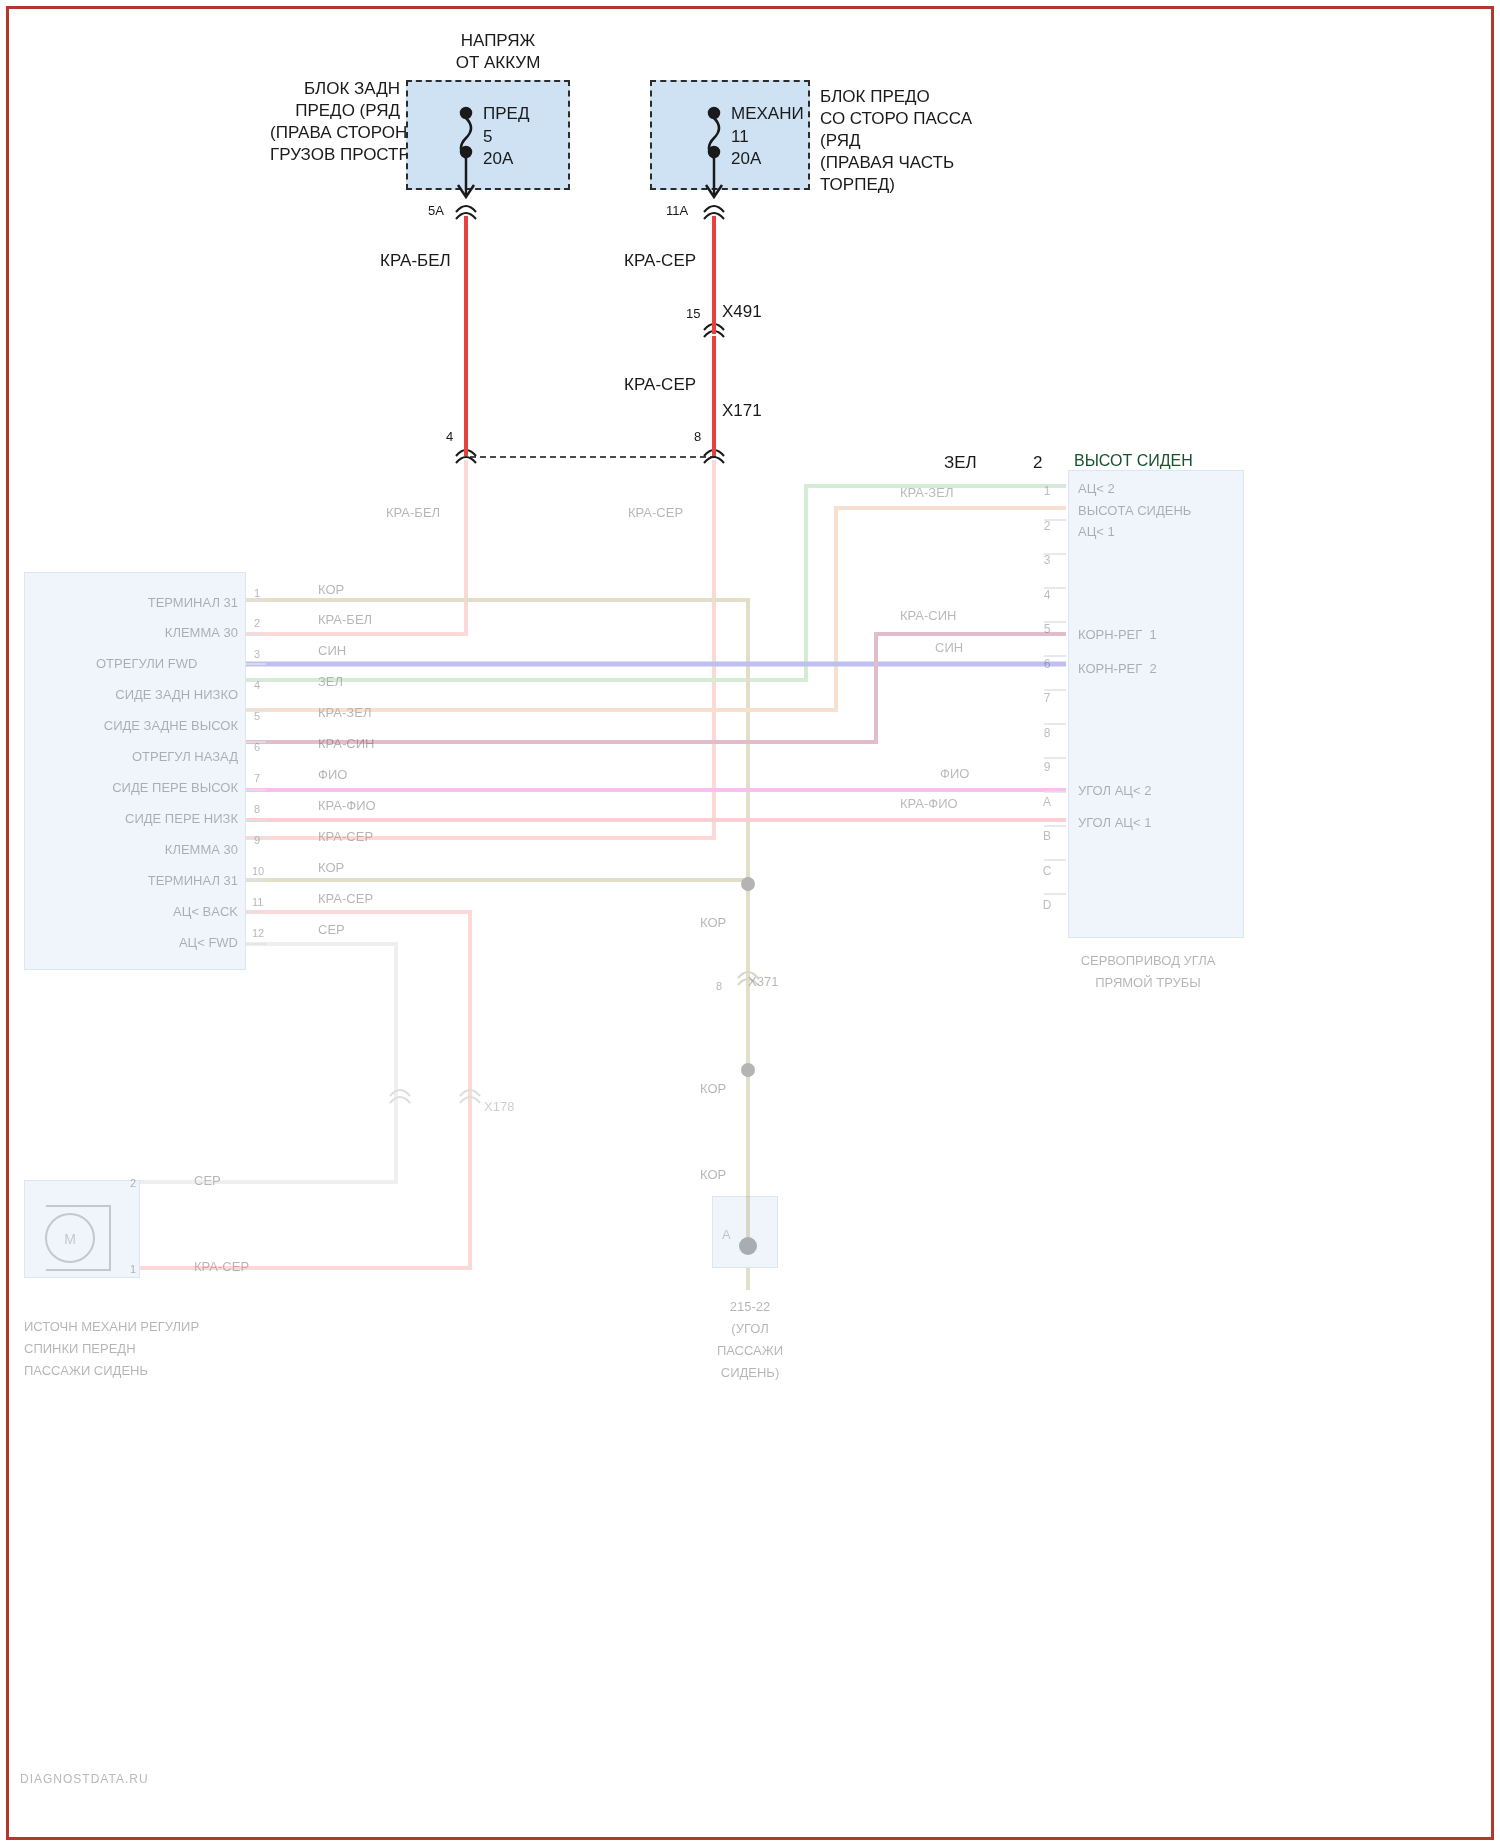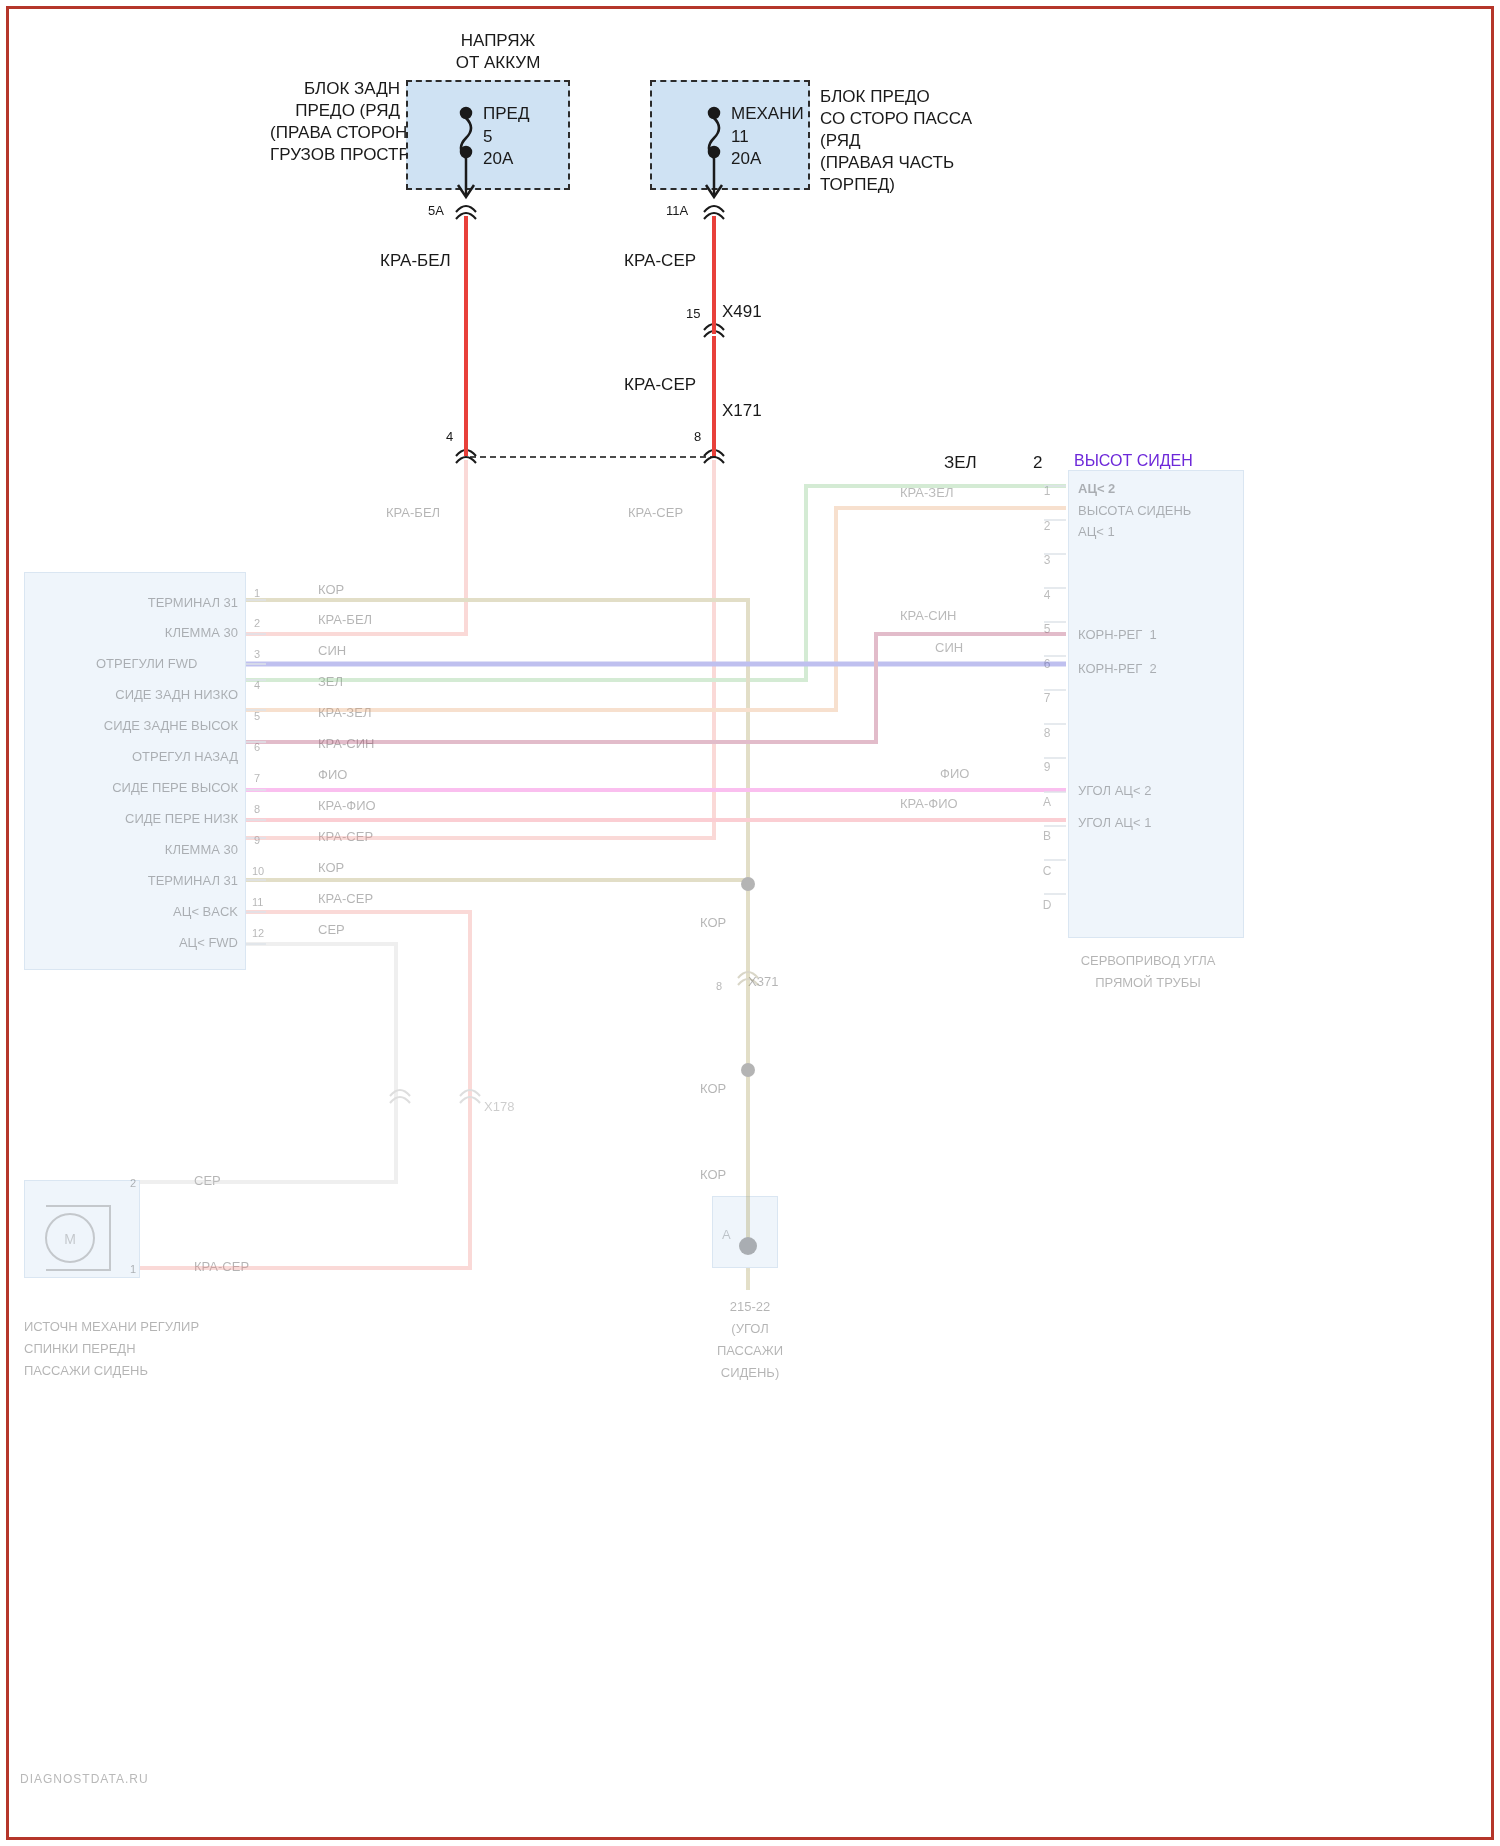--- a/index.html
+++ b/index.html
@@ -74,21 +74,21 @@
     position: absolute;
     font-size: 12px;
     line-height: 34.5px;
     color: #333;
     text-align: center;
     width: 22px;
   }
   .conn-title {
     position: absolute;
     font-size: 16px;
-    color: #6d28d9;
+    color: #14532d;
   }
   .wlabel {
     position: absolute;
     font-size: 13px;
     color: #2a2a2a;
     white-space: pre;
   }
 </style>
 </head>
 <body>
@@ -157,21 +157,21 @@
     <div>6</div>
     <div>7</div>
     <div>8</div>
     <div>9</div>
     <div>A</div>
     <div>B</div>
     <div>C</div>
     <div>D</div>
   </div>
 
-  <div class="lbl small faded" style="left:1078px; top:478px;font-weight:bold;">АЦ&lt; 2</div>
+  <div class="lbl small faded" style="left:1078px; top:478px;">АЦ&lt; 2</div>
   <div class="lbl small faded" style="left:1078px; top:500px;">ВЫСОТА СИДЕНЬ</div>
   <div class="lbl small faded" style="left:1078px; top:521px;">АЦ&lt; 1</div>
   <div class="lbl small faded" style="left:1078px; top:624px;">КОРН-РЕГ  1</div>
   <div class="lbl small faded" style="left:1078px; top:658px;">КОРН-РЕГ  2</div>
   <div class="lbl small faded" style="left:1078px; top:780px;">УГОЛ АЦ&lt; 2</div>
   <div class="lbl small faded" style="left:1078px; top:812px;">УГОЛ АЦ&lt; 1</div>
 
   <div class="lbl small faded" style="left:1038px; top:950px; white-space:pre; text-align:center; width:220px;">СЕРВОПРИВОД УГЛА
 ПРЯМОЙ ТРУБЫ</div>
 

